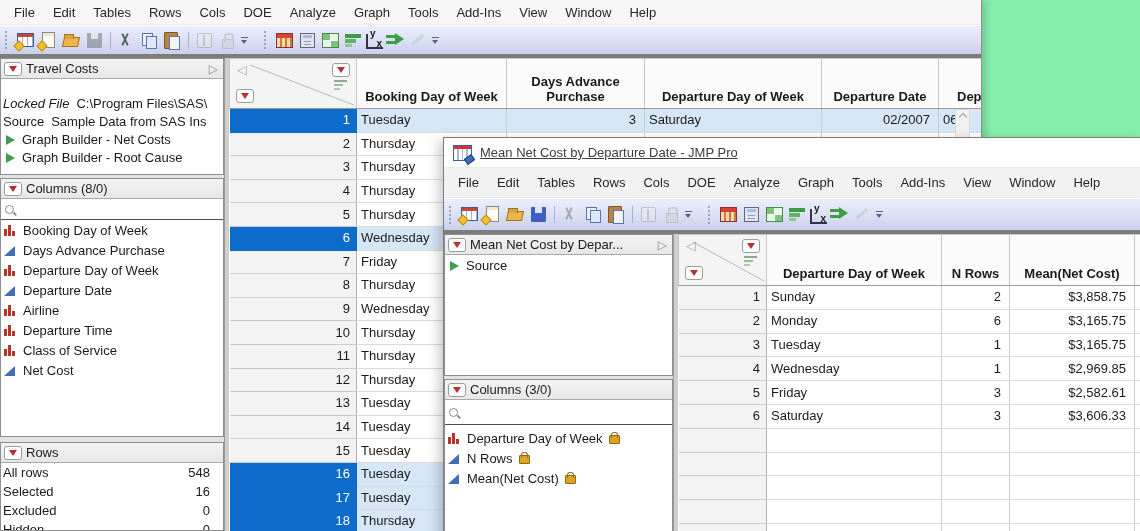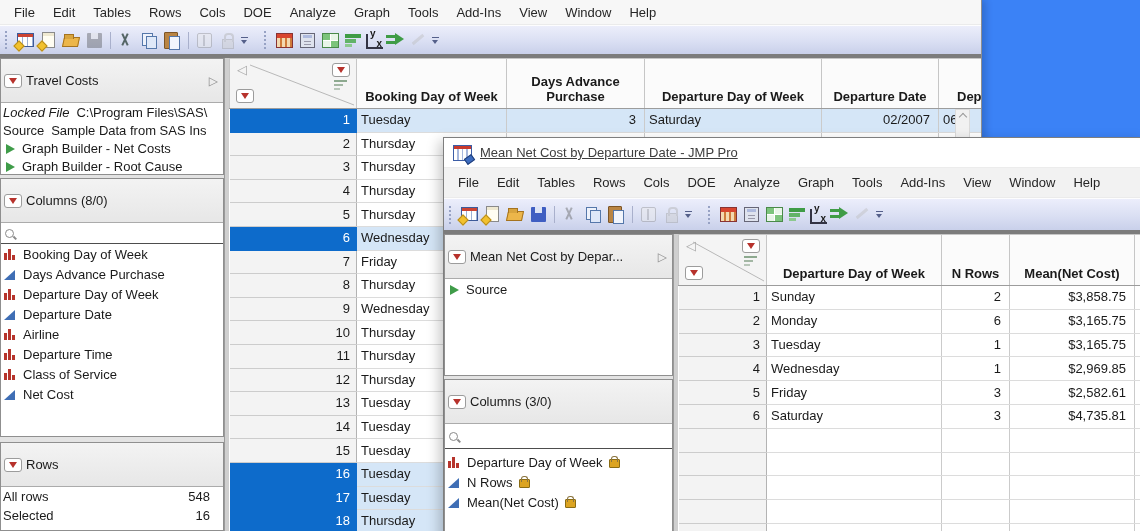--- a/index.html
+++ b/index.html
@@ -1,16 +1,16 @@
 <!DOCTYPE html>
 <html><head>
 <meta charset="utf-8">
 <style>
   html,body{margin:0;padding:0;background:#fff;}
-  #stage{position:relative;width:1140px;height:531px;overflow:hidden;background:#3b82f6;
+  #stage{position:relative;width:1140px;height:531px;overflow:hidden;background:#86efac;
          font-family:"Liberation Sans","DejaVu Sans",sans-serif;font-size:13px;color:#1a1a1a;}
 
   
   .win{position:absolute;background:#fff;display:flex;flex-direction:column;overflow:hidden;}
   #main-win{left:0;top:0;width:981px;height:531px;border-right:1px solid #8f8f8f;
             box-shadow:4px 0 7px rgba(0,0,0,.16);}
   #sum-win{left:443px;top:137px;width:700px;height:400px;border:1px solid #7e7e7e;
            box-shadow:-4px 4px 12px rgba(0,0,0,.22);z-index:5;}
 
   .titlebar{height:29px;background:#fff;display:flex;align-items:center;gap:8px;
@@ -91,21 +91,21 @@
 
   
   .sidebar{display:flex;flex-direction:column;background:#e3e3e3;flex:none;}
   #main-win .sidebar{width:224px;}
   #sum-win .sidebar{width:229px;}
   .vsplit{width:4px;background:#cfcfcf;border-left:1px solid #9a9a9a;flex:none;}
   .panel{background:#fff;border:1px solid #8f8f8f;display:flex;flex-direction:column;
          margin-bottom:3px;overflow:hidden;flex:none;}
   .panel.grow{flex:1;margin-bottom:0;}
   .phead{height:19px;background:linear-gradient(#f3f3f3,#e7e7e7);border-bottom:1px solid #ababab;
-         display:flex;align-items:center;gap:4px;padding:12px 3px;flex:none;}
+         display:flex;align-items:center;gap:4px;padding:0 3px;flex:none;}
   .ptitle{white-space:nowrap;overflow:hidden;}
   .disc{margin-left:auto;color:#8f8f8f;font-size:12px;padding-right:2px;}
   .disc::before{content:"▷";}
   .rtbtn{width:16px;height:12px;background:#fff;border:1px solid #9c9c9c;border-radius:3px;
          display:inline-flex;align-items:center;justify-content:center;flex:none;}
   .rtbtn i{display:block;width:0;height:0;border-left:4px solid transparent;
            border-right:4px solid transparent;border-top:6px solid #b7322c;}
   .inforow{display:flex;gap:7px;line-height:18px;padding:0 2px;white-space:nowrap;overflow:hidden;}
   .ital{font-style:italic;}
   .scriptrow{display:flex;align-items:center;gap:7px;line-height:18px;padding-left:5px;white-space:nowrap;}
@@ -220,21 +220,21 @@
       <div class="sidebar">
 
         <div class="panel" style="height:115px">
           <div class="phead">
             <span class="rtbtn">
                 <i></i>
               </span>
             <span class="ptitle">Travel Costs</span>
             <span class="disc"></span>
           </div>
-          <div style="padding-top:1px;">
+          <div style="padding-top:16px;">
             <div class="inforow">
               <span class="ital">Locked File</span>
               <span>C:\Program Files\SAS\</span>
             </div>
             <div class="inforow">
               <span>Source</span>
               <span>Sample Data from SAS Ins</span>
             </div>
             <div>
                 <div class="scriptrow">
@@ -684,21 +684,21 @@
               <td class="rn">5</td>
               <td>Friday</td>
               <td class="num">3</td>
               <td class="num">$2,582.61</td>
               <td></td>
             </tr>
               <tr>
               <td class="rn">6</td>
               <td>Saturday</td>
               <td class="num">3</td>
-              <td class="num">$4,735.81</td>
+              <td class="num">$3,606.33</td>
               <td></td>
             </tr>
               <tr>
               <td class="rn"></td>
               <td></td>
               <td class="num"></td>
               <td class="num"></td>
               <td></td>
             </tr>
               <tr>

